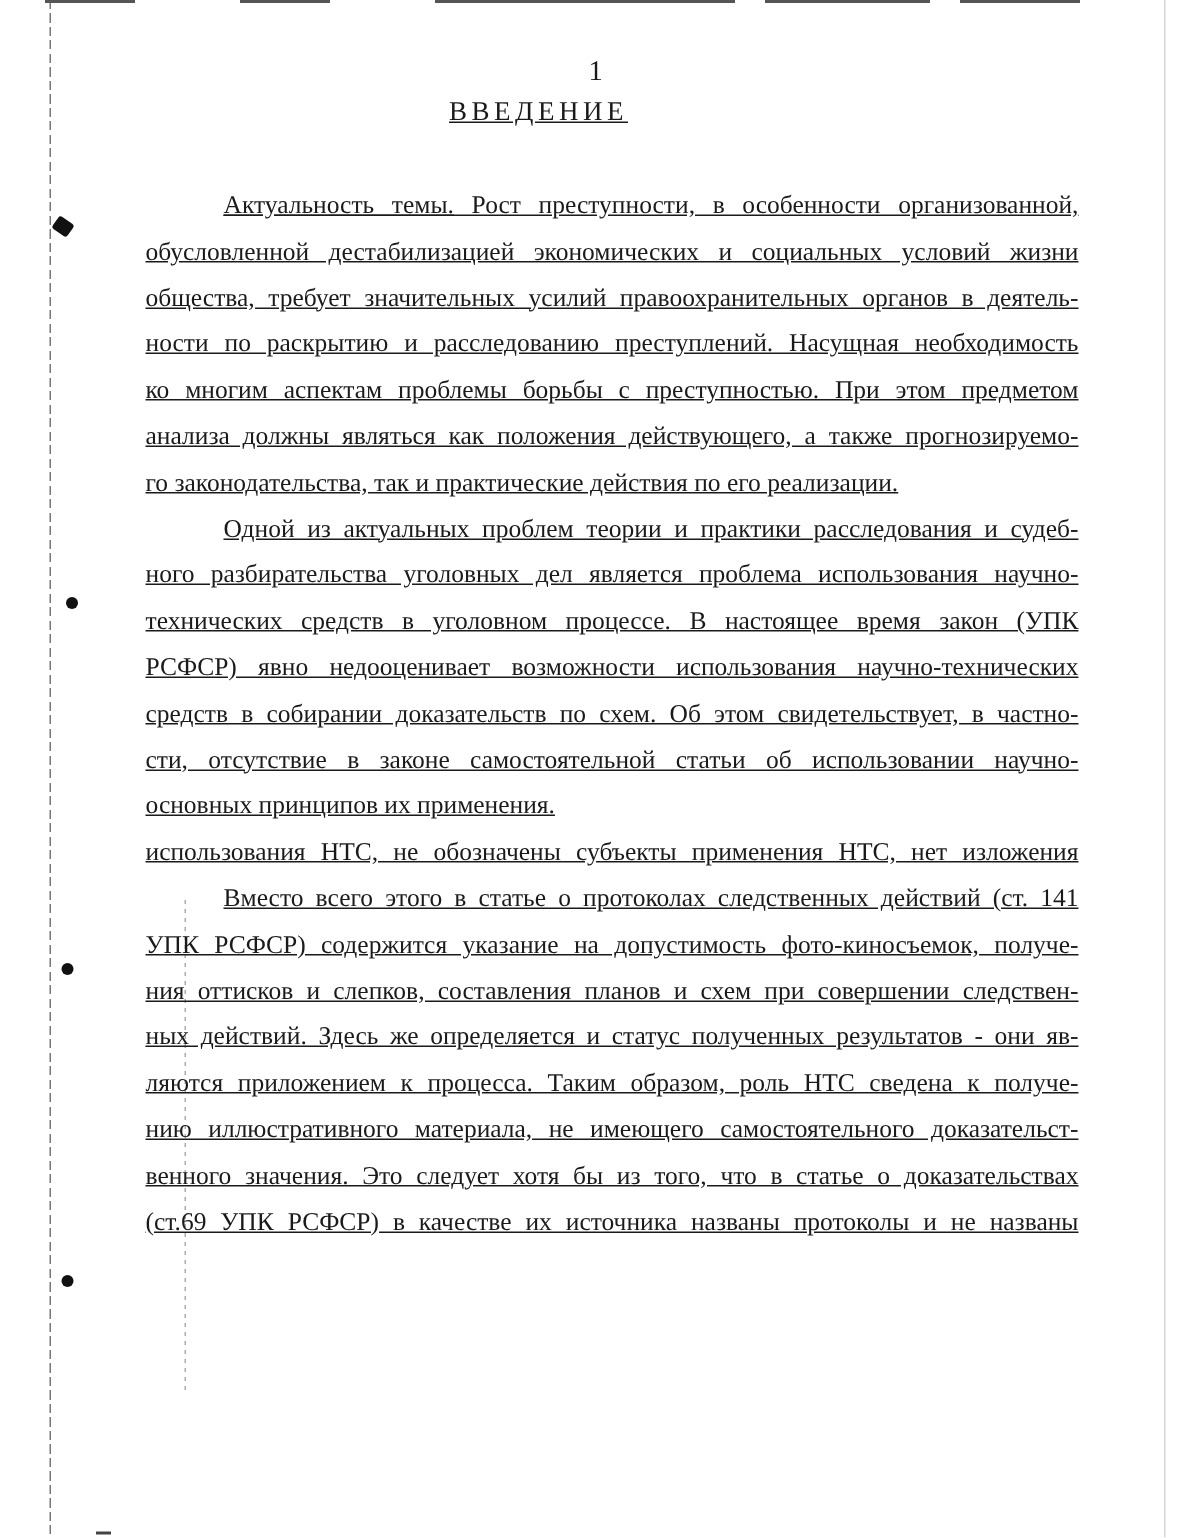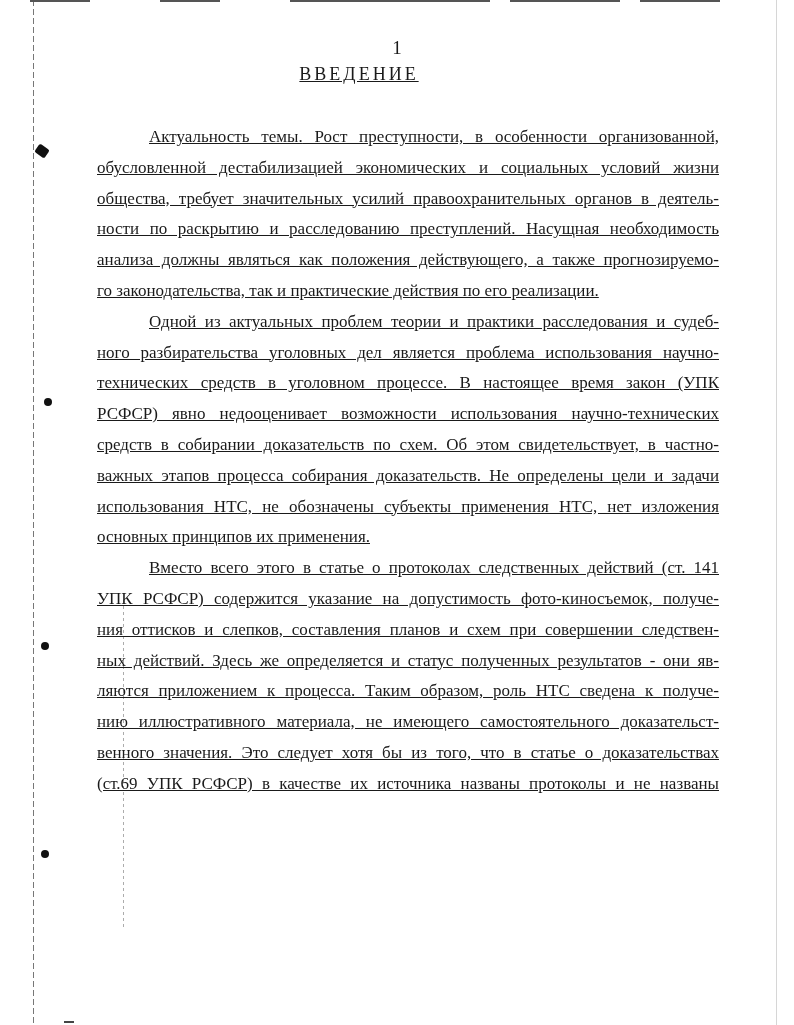--- a/index.html
+++ b/index.html
@@ -50,32 +50,33 @@
 
 <div class="page-number">1</div>
 <div class="heading"><span>ВВЕДЕНИЕ</span></div>
 
 <div class="body-text">
   <div>
     <span class="line indent"><span class="underlined">Актуальность темы.</span><span> Рост преступности, в особенности организованной,</span></span>
     <span class="line">обусловленной дестабилизацией экономических и социальных условий жизни</span>
     <span class="line">общества, требует значительных усилий правоохранительных органов в деятель-</span>
     <span class="line">ности по раскрытию и расследованию преступлений. Насущная необходимость</span>
+    <span class="line">ко многим аспектам проблемы борьбы с преступностью. При этом предметом</span>
     <span class="line">анализа должны являться как положения действующего, а также прогнозируемо-</span>
     <span class="line last">го законодательства, так и практические действия по его реализации.</span>
   </div>
   <div>
     <span class="line indent">Одной из актуальных проблем теории и практики расследования и судеб-</span>
     <span class="line">ного разбирательства уголовных дел является проблема использования научно-</span>
     <span class="line">технических средств в уголовном процессе. В настоящее время закон (УПК</span>
     <span class="line">РСФСР) явно недооценивает возможности использования научно-технических</span>
     <span class="line">средств в собирании доказательств по схем. Об этом свидетельствует, в частно-</span>
-    <span class="line">важных этапов процесса собирания доказательств. Не определены цели и задачи</span>
+    <span class="line">сти, отсутствие в законе самостоятельной статьи об использовании научно-</span>
+    <span class="line last">основных принципов их применения.</span>
     <span class="line">использования НТС, не обозначены субъекты применения НТС, нет изложения</span>
-    <span class="line last">основных принципов их применения.</span>
   </div>
   <div>
     <span class="line indent">Вместо всего этого в статье о протоколах следственных действий (ст. 141</span>
     <span class="line">УПК РСФСР) содержится указание на допустимость фото-киносъемок, получе-</span>
     <span class="line">ния оттисков и слепков, составления планов и схем при совершении следствен-</span>
     <span class="line">ных действий. Здесь же определяется и статус полученных результатов - они яв-</span>
     <span class="line">ляются приложением к процесса. Таким образом, роль НТС сведена к получе-</span>
     <span class="line">нию иллюстративного материала, не имеющего самостоятельного доказательст-</span>
     <span class="line">венного значения. Это следует хотя бы из того, что в статье о доказательствах</span>
     <span class="line">(ст.69 УПК РСФСР) в качестве их источника названы протоколы и не названы</span>

